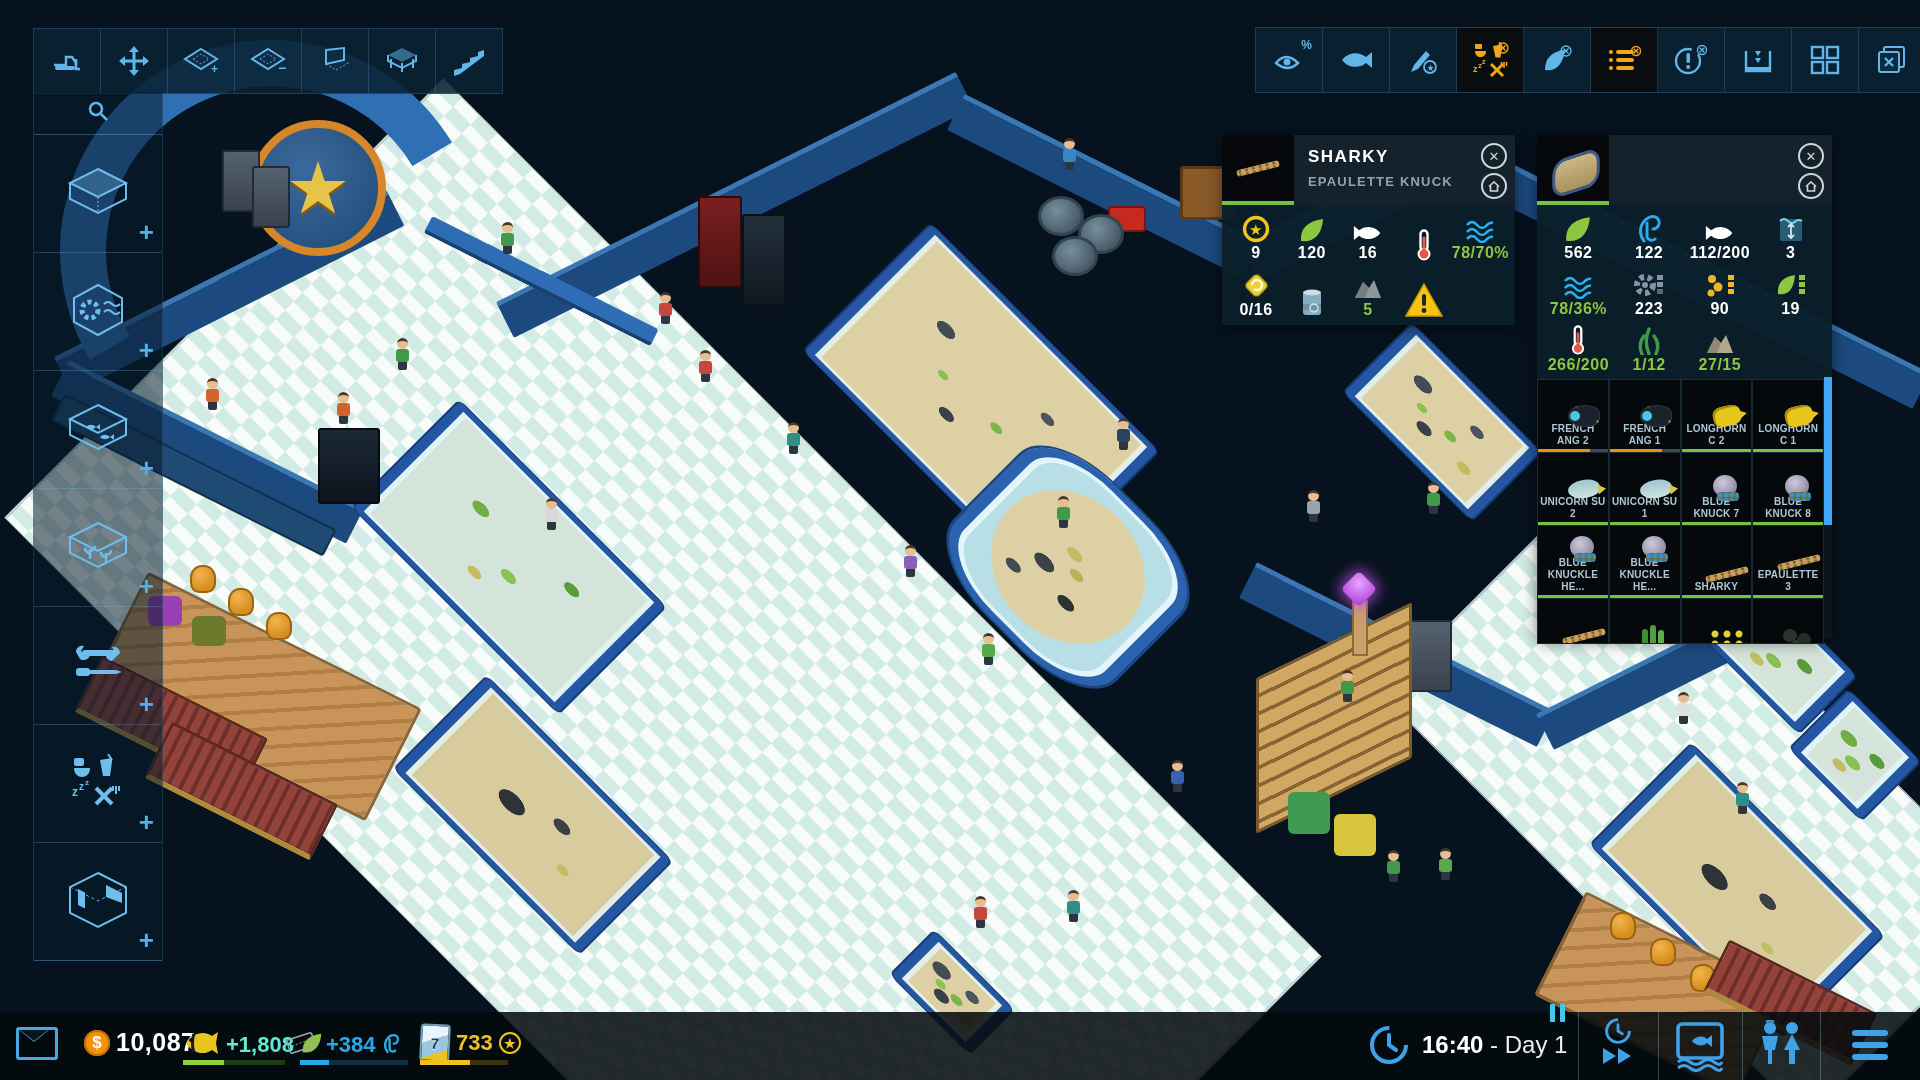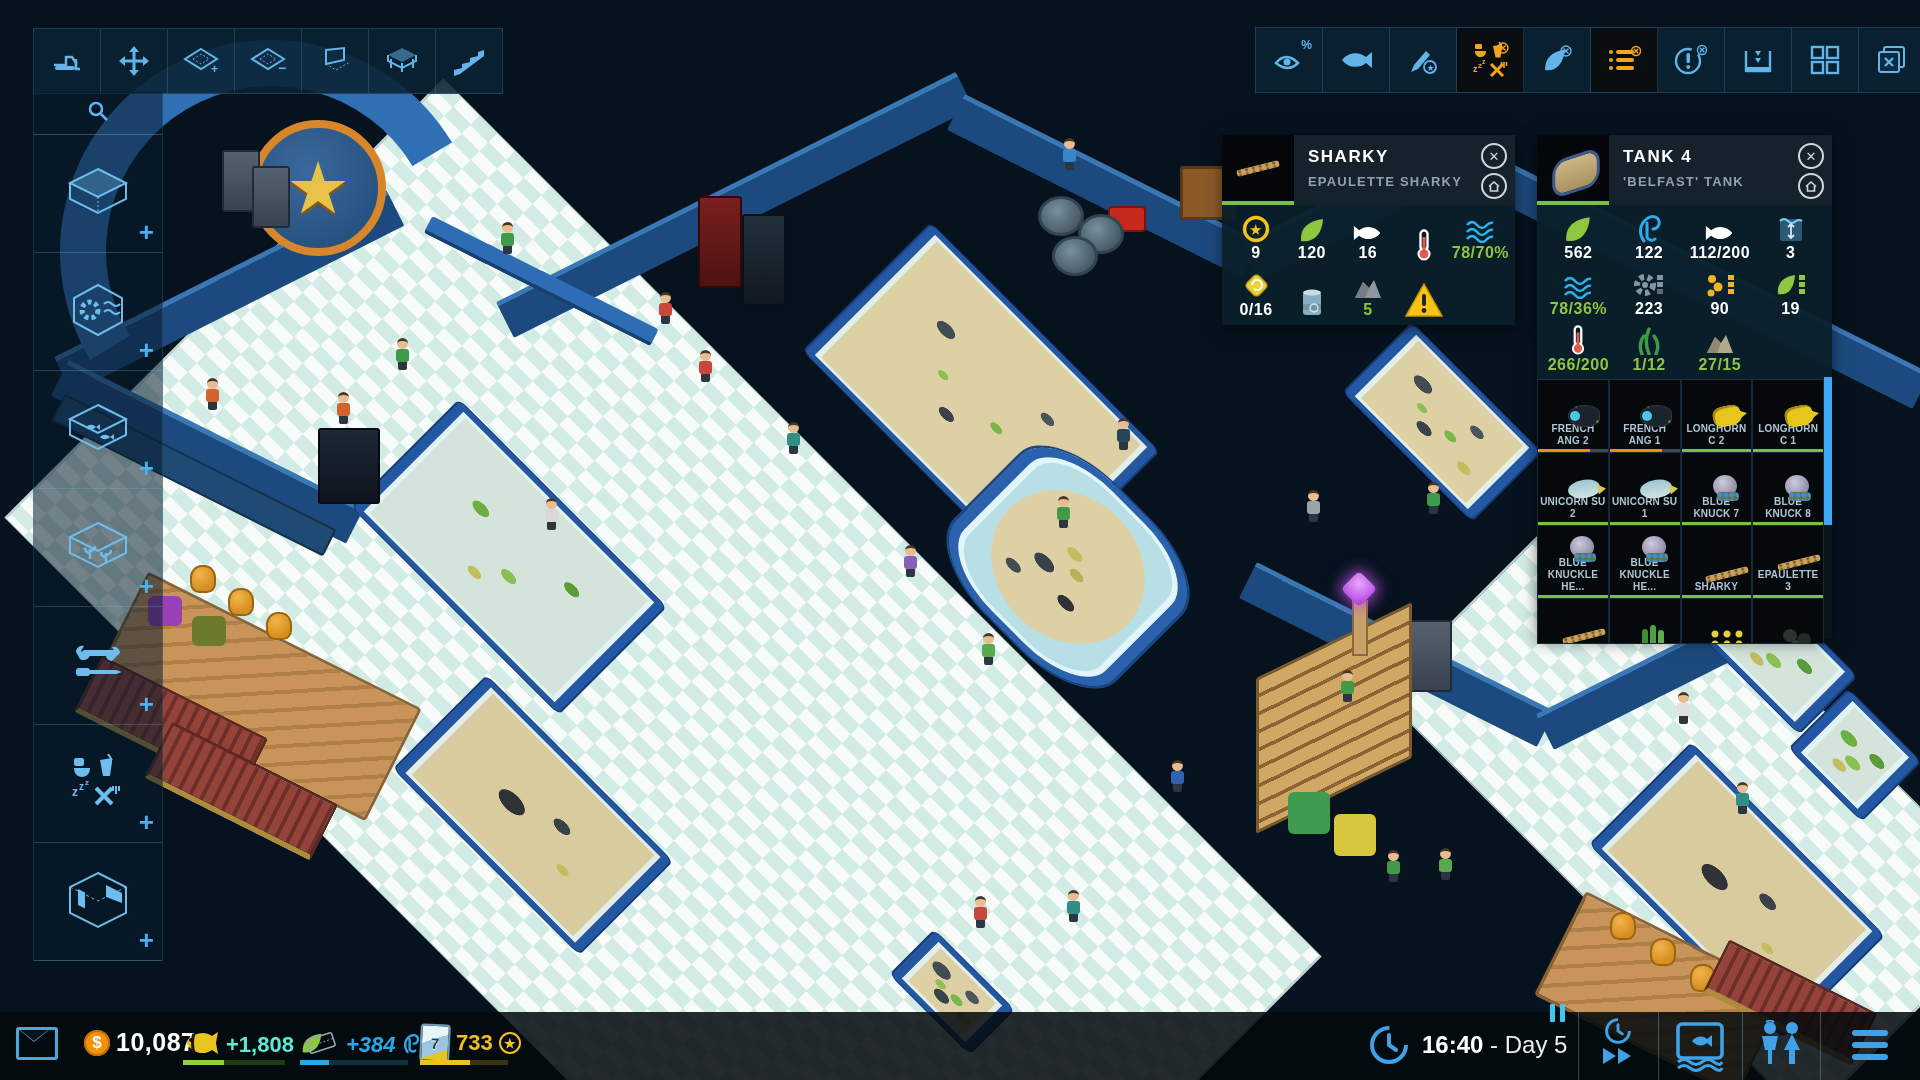--- a/index.html
+++ b/index.html
@@ -573,21 +573,21 @@
   </div>
 </div>
 
 <div class="abs panel" style="left:1222px;top:135px;width:293px;height:190px;">
   <div class="phead">
     <div class="portrait">
       <span class="sp sp-epaulette" style="position:absolute;left:12px;top:18px;"></span>
     </div>
     <div class="ptitles">
       <div class="ptitle">SHARKY</div>
-      <div class="psub">EPAULETTE SHARKY</div>
+      <div class="psub">EPAULETTE KNUCK</div>
     </div>
     <div class="pacts">
       <div class="circ">✕</div>
       <div class="circ">
           <svg width="12" height="11" viewBox="0 0 12 11">
             <path d="M1 5.5L6 1l5 4.5" fill="none" stroke="currentColor" stroke-width="1.6"></path>
             <path d="M2.5 5v5h7V5" fill="none" stroke="currentColor" stroke-width="1.6"></path>
           </svg>
         </div>
     </div>
@@ -676,24 +676,20 @@
       <span class="val"></span>
     </div>
     <div></div>
   </div>
 </div>
 
 <div class="abs panel" style="left:1537px;top:135px;width:295px;height:503px;">
   <div class="phead">
     <div class="portrait">
       <div style="position:absolute;left:14px;top:20px;width:44px;height:30px;border-radius:14px;background:linear-gradient(#cbb685,#a8925e);border:3px solid #3d5a8a;transform:rotate(-18deg) skewX(-18deg);"></div>
-    </div>
-    <div class="ptitles">
-      <div class="ptitle">TANK 4</div>
-      <div class="psub">'BELFAST' TANK</div>
     </div>
     <div class="pacts">
       <div class="circ">✕</div>
       <div class="circ">
           <svg width="12" height="11" viewBox="0 0 12 11">
             <path d="M1 5.5L6 1l5 4.5" fill="none" stroke="currentColor" stroke-width="1.6"></path>
             <path d="M2.5 5v5h7V5" fill="none" stroke="currentColor" stroke-width="1.6"></path>
           </svg>
         </div>
     </div>
@@ -929,21 +925,21 @@
         </svg></span>
     <span style="font-size:22px;color:#5eead4;">+1,808</span>
     <span><svg width="24" height="22" viewBox="0 0 28 26">
           <path d="M25 2C10 4 2 11 3 24c12 2 21-6 22-22z" fill="#8dc63f"></path>
         </svg></span>
   </div>
   <div class="track" style="left:183px;top:48px;width:102px;background:#1d3a14;">
       <i style="background: rgb(142, 209, 63); width: 40%;"></i>
     </div>
 
-  <div class="res" style="left:304px;top:16px;font-style:italic;">
+  <div class="res" style="left:284px;top:16px;">
     <span><svg width="36" height="30" viewBox="0 0 36 30">
           <rect x="4" y="8" width="26" height="14" rx="2" transform="rotate(-18 17 15)" fill="none" stroke="#9aa7b2" stroke-width="1.6"></rect>
           <path d="M8 18l22-8" stroke="#9aa7b2" stroke-width="1" stroke-dasharray="2 2"></path>
         </svg></span>
     <span style="font-size:22px;color:#29a8e8;">+384</span>
     <span><svg width="18" height="24" viewBox="0 0 26 30">
           <path d="M8 28C2 20 4 10 12 5c5-3 10-1 11 3s-2 8-6 8m-6-6v14a5 5 0 0 0 8 2" fill="none" stroke="#2fa8e8" stroke-width="3.4" stroke-linecap="round"></path>
         </svg></span>
   </div>
   <div class="track" style="left:300px;top:48px;width:108px;background:#10303f;">
@@ -964,21 +960,21 @@
   <div class="abs pause-bars" style="left:1550px;top:-8px;">
       <i></i>
       <i></i>
     </div>
   <div class="abs blue-ic" style="left:1368px;top:12px;"><svg width="42" height="42" viewBox="0 0 42 42">
         <circle cx="21" cy="21" r="17" fill="none" stroke="#3fa2e8" stroke-width="4" stroke-dasharray="80 27"></circle>
         <path d="M21 11v10l7 5" fill="none" stroke="#3fa2e8" stroke-width="4" stroke-linecap="round"></path>
       </svg></div>
   <div class="abs timechip" style="left:1422px;top:19px;">
     <b>16:40</b>
-    <span>- Day 5</span>
+    <span>- Day 1</span>
   </div>
 
   <div class="vsep" style="left:1578px;"></div>
   <div class="abs" style="left:1592px;top:4px;width:52px;text-align:center;">
     <svg width="30" height="30" viewBox="0 0 42 42">
         <circle cx="21" cy="21" r="16" fill="none" stroke="#3fa2e8" stroke-width="4" stroke-dasharray="75 26"></circle>
         <path d="M21 12v9l6 4" fill="none" stroke="#3fa2e8" stroke-width="4" stroke-linecap="round"></path>
       </svg>
     <div style="margin-top:-4px;"><svg width="34" height="20" viewBox="0 0 34 20">
           <path d="M2 2l13 8-13 8zM17 2l13 8-13 8z" fill="#3fa2e8"></path>

